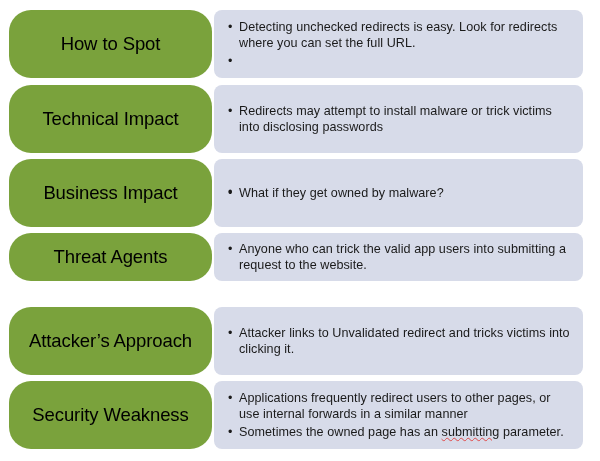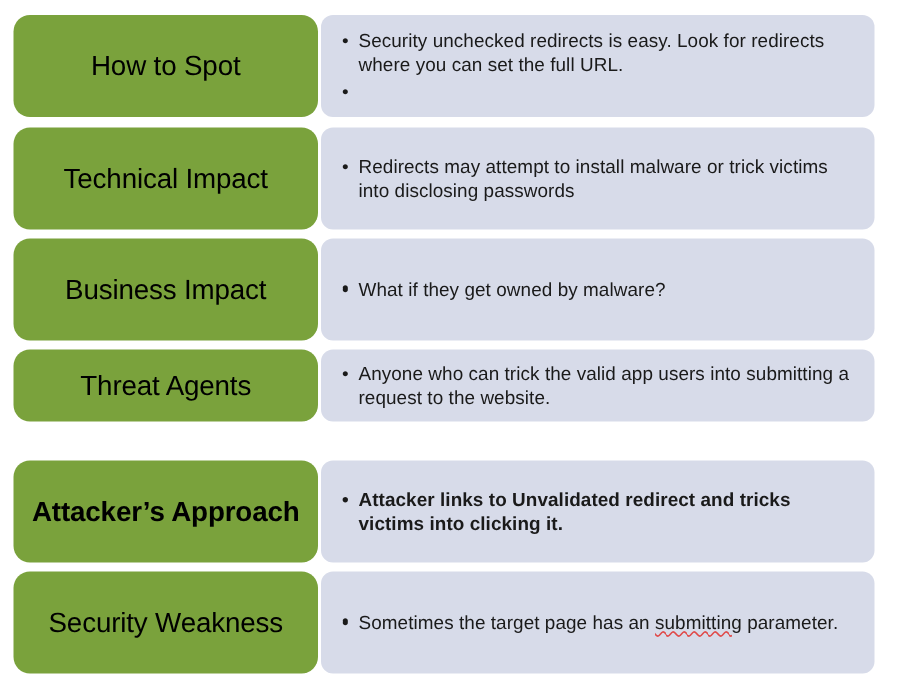--- a/index.html
+++ b/index.html
@@ -26,21 +26,21 @@
     display: flex;
     align-items: stretch;
   }
   .label-box {
     position: absolute;
     left: 9px;
     width: 203px;
     top: 0;
     bottom: 0;
     background: #7aa23c;
-    border-radius: 11px;
+    border-radius: 22px;
     display: flex;
     align-items: center;
     justify-content: center;
     box-sizing: border-box;
     padding: 2px 6px 2px 6px;
   }
   .label-text {
     color: #000000;
     font-size: 18.5px;
     line-height: 1.12;
@@ -98,21 +98,21 @@
 <body>
 
 <div id="diagram">
 
   <div class="row" style="top:10px; height:68px;">
     <div class="label-box">
       <span class="label-text">How to Spot</span>
     </div>
     <div class="content-box align-top">
       <ul class="bullets">
-        <li><span class="dot">•</span><span>Security unchecked redirects is easy. Look for redirects where you can set the full URL.</span></li>
+        <li><span class="dot">•</span><span>Detecting unchecked redirects is easy. Look for redirects where you can set the full URL.</span></li>
         <li><span class="dot">•</span></li>
       </ul>
     </div>
   </div>
 
   <div class="row" style="top:85px; height:68px;">
     <div class="label-box">
       <span class="label-text">Technical Impact</span>
     </div>
     <div class="content-box">
@@ -138,36 +138,36 @@
     <div class="label-box">
       <span class="label-text">Threat Agents</span>
     </div>
     <div class="content-box">
       <ul class="bullets">
         <li><span class="dot">•</span><span>Anyone who can trick the valid app users into submitting a request to the website.</span></li>
       </ul>
     </div>
   </div>
 
-  <div class="row" style="top:307px; height:68px;font-weight:bold;">
+  <div class="row" style="top:307px; height:68px;">
     <div class="label-box">
       <span class="label-text">Attacker’s Approach</span>
     </div>
     <div class="content-box">
       <ul class="bullets">
         <li><span class="dot">•</span><span>Attacker links to Unvalidated redirect and tricks victims into clicking it.</span></li>
       </ul>
     </div>
   </div>
 
   <div class="row" style="top:381px; height:68px;">
     <div class="label-box">
       <span class="label-text">Security Weakness</span>
     </div>
     <div class="content-box">
       <ul class="bullets">
-        <li><span class="dot">•</span></li>
-        <li><span class="dot">•</span><span><span>Sometimes the target page has an </span><span class="misspelled">submitting</span><span> parameter.</span></span></li>
+        <li><span class="dot">•</span><span>Applications frequently redirect users to other pages, or use internal forwards in a similar manner</span></li>
+        <li><span class="dot">•</span><span><span>Sometimes the owned page has an </span><span class="misspelled">submitting</span><span> parameter.</span></span></li>
       </ul>
     </div>
   </div>
 
 </div>
 
 </body></html>

